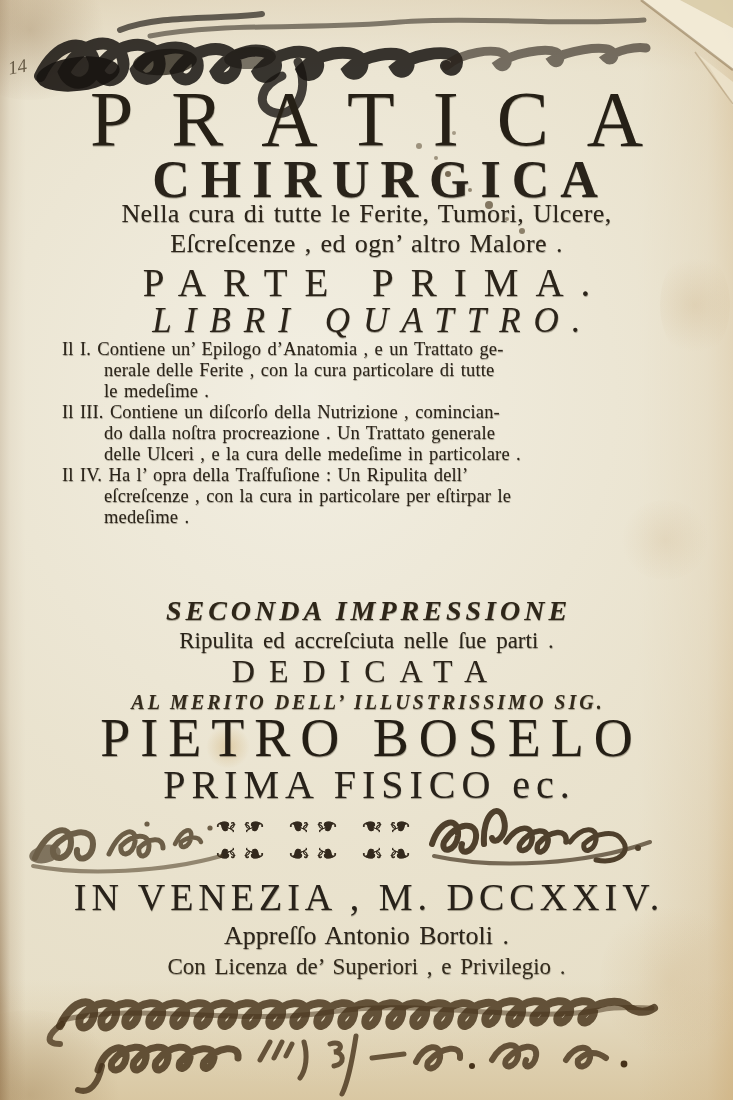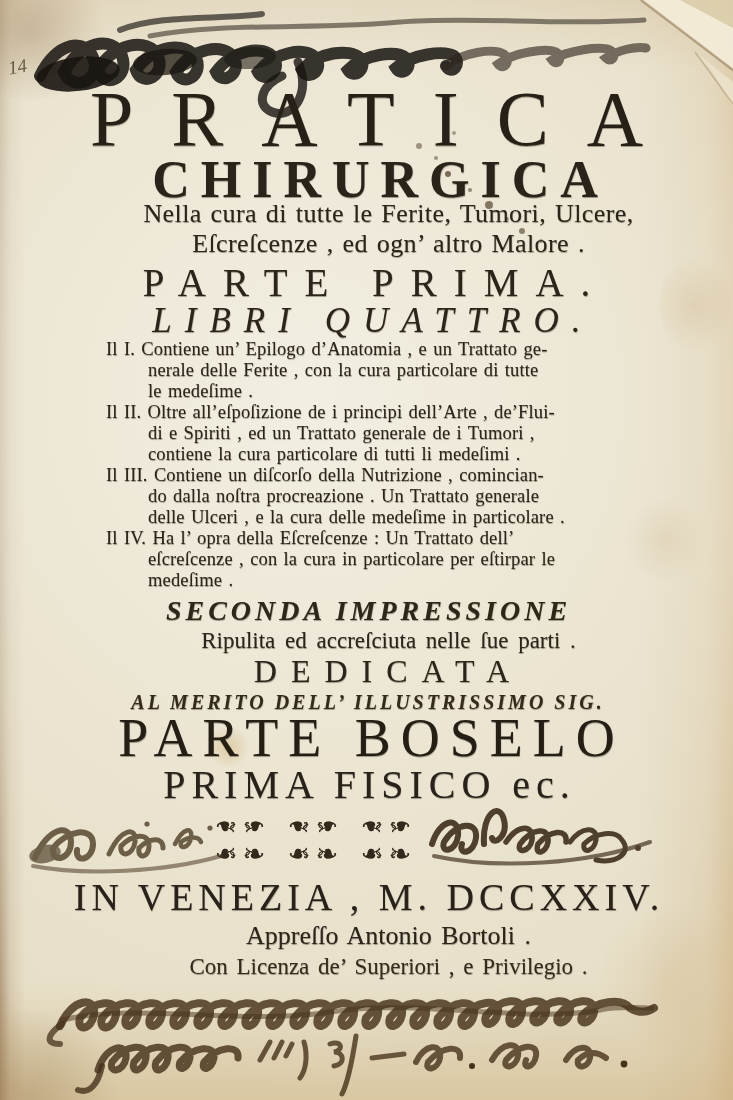--- a/index.html
+++ b/index.html
@@ -9,21 +9,21 @@
     color:#2b241a;
     background-color:#e7dfc8;
     background-image:
       radial-gradient(ellipse 120% 85% at 42% 36%, rgba(243,240,229,.9) 0%, rgba(236,230,212,.55) 48%, rgba(236,230,212,0) 74%),
       linear-gradient(90deg, rgba(140,108,70,.6) 0%, rgba(150,117,78,.2) 1.4%, rgba(150,117,78,0) 3.5%),
       linear-gradient(270deg, rgba(203,170,118,.55) 0%, rgba(205,174,126,.28) 3.5%, rgba(205,174,126,0) 13%),
       linear-gradient(180deg, rgba(193,161,112,.42) 0%, rgba(196,165,116,0) 6.5%),
       linear-gradient(0deg, rgba(203,176,125,.5) 0%, rgba(205,178,127,0) 11%);
   }
   .block{position:absolute;left:0;width:100%;text-align:center;line-height:1;box-sizing:border-box;}
-  .ink{text-shadow:0.4px 0.5px 0.7px rgba(42,34,20,.4);padding-left:44px;}
+  .ink{text-shadow:0.4px 0.5px 0.7px rgba(42,34,20,.4);}
 
   .t-title   {top:80px;  font-size:78px; letter-spacing:38px; padding-left:38px; color:#262016; font-weight:400;}
   .t-sub     {top:154px; font-size:52px; letter-spacing:11px; padding-left:28px; color:#29231a;font-weight:bold;}
   .t-line1   {top:201px; font-size:26px; letter-spacing:.4px; word-spacing:2px;}
   .t-line2   {top:231px; font-size:26px; letter-spacing:.4px; word-spacing:2px;}
   .t-part    {top:263px; font-size:39px; letter-spacing:17px; padding-left:17px;}
   .t-series  {top:303px; font-size:35px; letter-spacing:13px; padding-left:13px; font-style:italic;}
 
   #toc{position:absolute;left:62px;top:339px;width:640px;text-align:left;
        font-size:18.5px;line-height:21px;letter-spacing:.15px;word-spacing:1.5px;}
@@ -108,44 +108,38 @@
   <div class="block ink t-series">LIBRI QUATTRO.</div>
 
   <div id="toc" class="ink">
     <div class="toc-entry">
       <span class="toc-label">Il I.</span>
       <span>Contiene un’ Epilogo d’Anatomia , e un Trattato ge-</span><br>
       <span>nerale delle Ferite , con la cura particolare di tutte</span><br>
       <span>le medeſime .</span>
     </div>
     <div class="toc-entry">
-      <span class="toc-label">Il II.</span>
-      <span>Oltre all’eſpoſizione de i principi dell’Arte , de’Flui-</span><br>
-      <span>di e Spiriti , ed un Trattato generale de i Tumori ,</span><br>
-      <span>contiene la cura particolare di tutti li medeſimi .</span>
-    </div>
-    <div class="toc-entry">
       <span class="toc-label">Il III.</span>
       <span>Contiene un diſcorſo della Nutrizione , comincian-</span><br>
       <span>do dalla noſtra procreazione . Un Trattato generale</span><br>
       <span>delle Ulceri , e la cura delle medeſime in particolare .</span>
     </div>
     <div class="toc-entry">
       <span class="toc-label">Il IV.</span>
-      <span>Ha l’ opra della Eſcreſcenze : Un Trattato dell’</span><br>
+      <span>Ha l’ opra della Traſfuſione : Un Ripulita dell’</span><br>
       <span>eſcreſcenze , con la cura in particolare per eſtirpar le</span><br>
       <span>medeſime .</span>
     </div>
   </div>
 
   <div class="block ink t-impr">SECONDA IMPRESSIONE</div>
   <div class="block ink t-imprnote">Ripulita ed accreſciuta nelle ſue parti .</div>
   <div class="block ink t-dedic">DEDICATA</div>
   <div class="block ink t-merito">AL MERITO DELL’ ILLUSTRISSIMO SIG.</div>
-  <div class="block ink t-name">PARTE BOSELO</div>
+  <div class="block ink t-name">PIETRO BOSELO</div>
   <div class="block ink t-medico">PRIMA FISICO ec.</div>
 
   <div id="fleurons">
     <div class="rosette">
       <span class="q-tl">❧</span>
         <span class="q-tr">❧</span>
         <span class="q-bl">❧</span>
         <span class="q-br">❧</span>
     </div>
     <div class="rosette">

